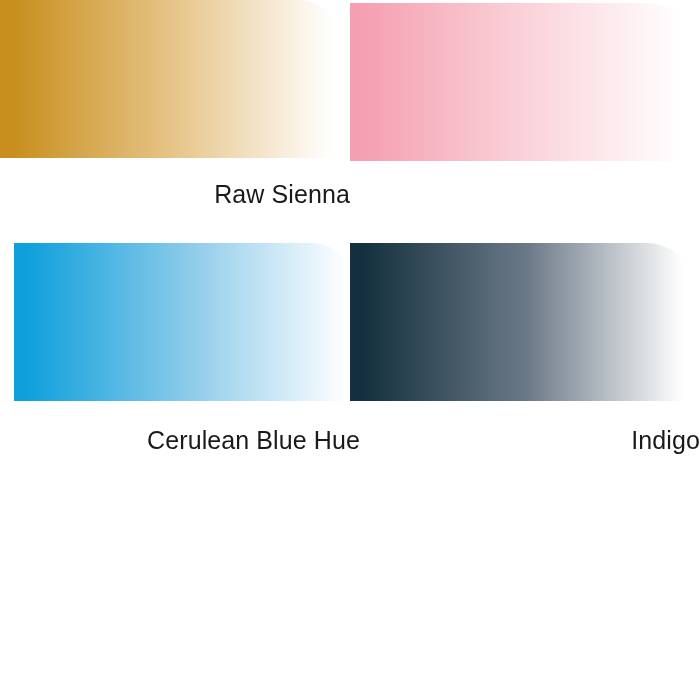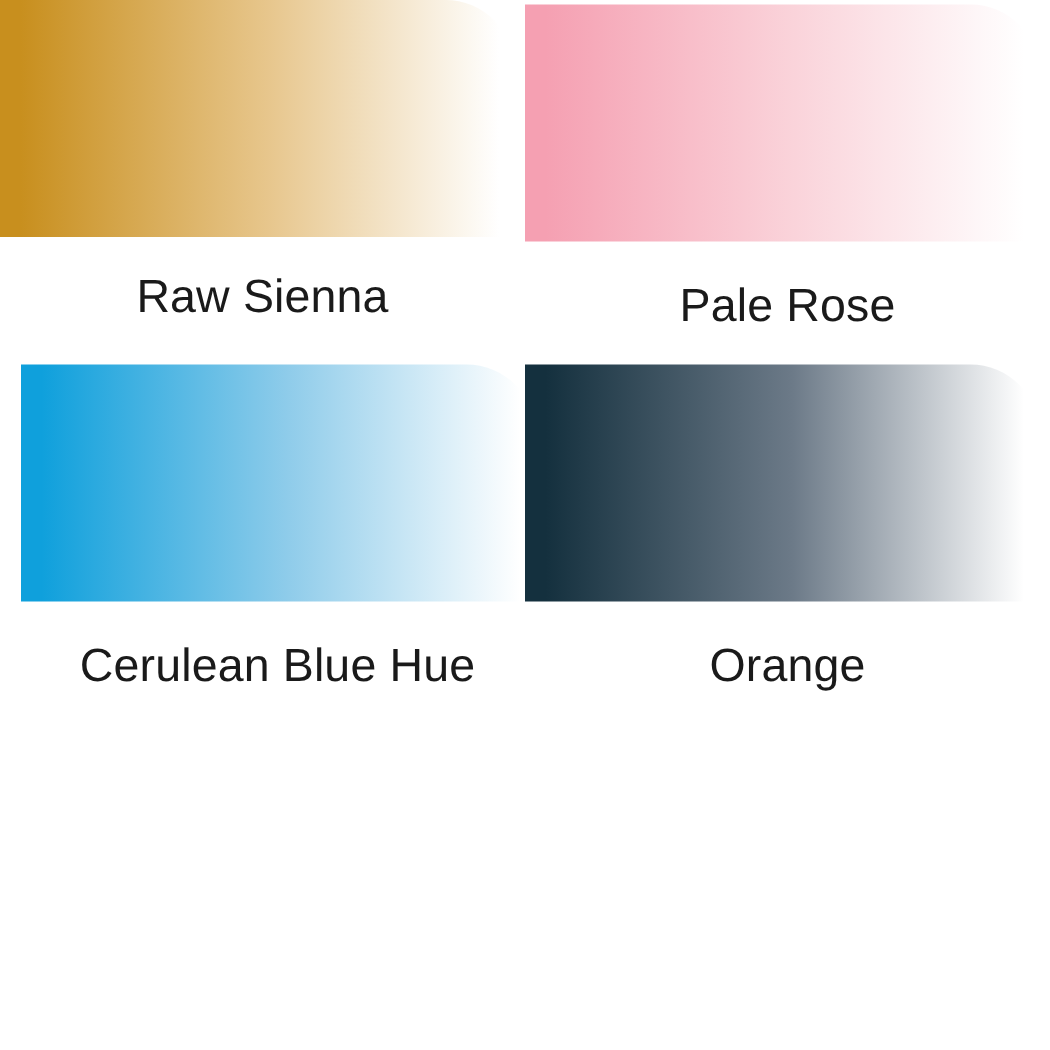--- a/index.html
+++ b/index.html
@@ -50,22 +50,22 @@
   }
 
   .row-1 .swatch-chip { top: 0px; }
   .row-2 .swatch-chip { top: 3px; }
   .row-3 .swatch-chip { top: 3px; }
 
   .swatch-label {
     position: absolute;
     left: 0;
     width: 350px;
-    text-align: center;
-    font-size: 31px;
+    text-align: right;
+    font-size: 25px;
     font-weight: 400;
     color: #1a1a1a;
     letter-spacing: 0.1px;
     white-space: nowrap;
   }
   .row-1 .swatch-label { top: 180px; }
   .row-2 .swatch-label { top: 186px; }
   .row-3 .swatch-label { top: 186px; }
 
   
@@ -77,27 +77,26 @@
 <div id="palette-grid">
 
   <div class="swatch-cell col-left row-1">
     <div class="swatch-chip" style="background: linear-gradient(to right, rgb(200, 143, 30) 0%, rgb(200, 143, 30) 4%, rgb(231, 198, 140) 52%, rgb(255, 255, 255) 97%, rgb(255, 255, 255) 100%);"></div>
     <div class="swatch-label">Raw Sienna</div>
   </div>
 
 
   <div class="swatch-cell col-left row-2">
     <div class="swatch-chip" style="background: linear-gradient(to right, rgb(245, 160, 178) 0%, rgb(245, 160, 178) 4%, rgb(250, 211, 218) 52%, rgb(255, 255, 255) 97%, rgb(255, 255, 255) 100%);"></div>
-    <div class="swatch-label">Pale Rose</div>
   </div>
 
   <div class="swatch-cell col-right row-2">
     <div class="swatch-chip" style="background: linear-gradient(to right, rgb(15, 160, 220) 0%, rgb(15, 160, 220) 4%, rgb(143, 204, 234) 52%, rgb(255, 255, 255) 97%, rgb(255, 255, 255) 100%);"></div>
     <div class="swatch-label">Cerulean Blue Hue</div>
   </div>
 
   <div class="swatch-cell col-left row-3">
     <div class="swatch-chip" style="background: linear-gradient(to right, rgb(20, 48, 62) 0%, rgb(20, 48, 62) 4%, rgb(108, 122, 136) 52%, rgb(255, 255, 255) 97%, rgb(255, 255, 255) 100%);"></div>
-    <div class="swatch-label">Orange</div>
+    <div class="swatch-label">Indigo</div>
   </div>
 
 
 </div>
 
 </body></html>

